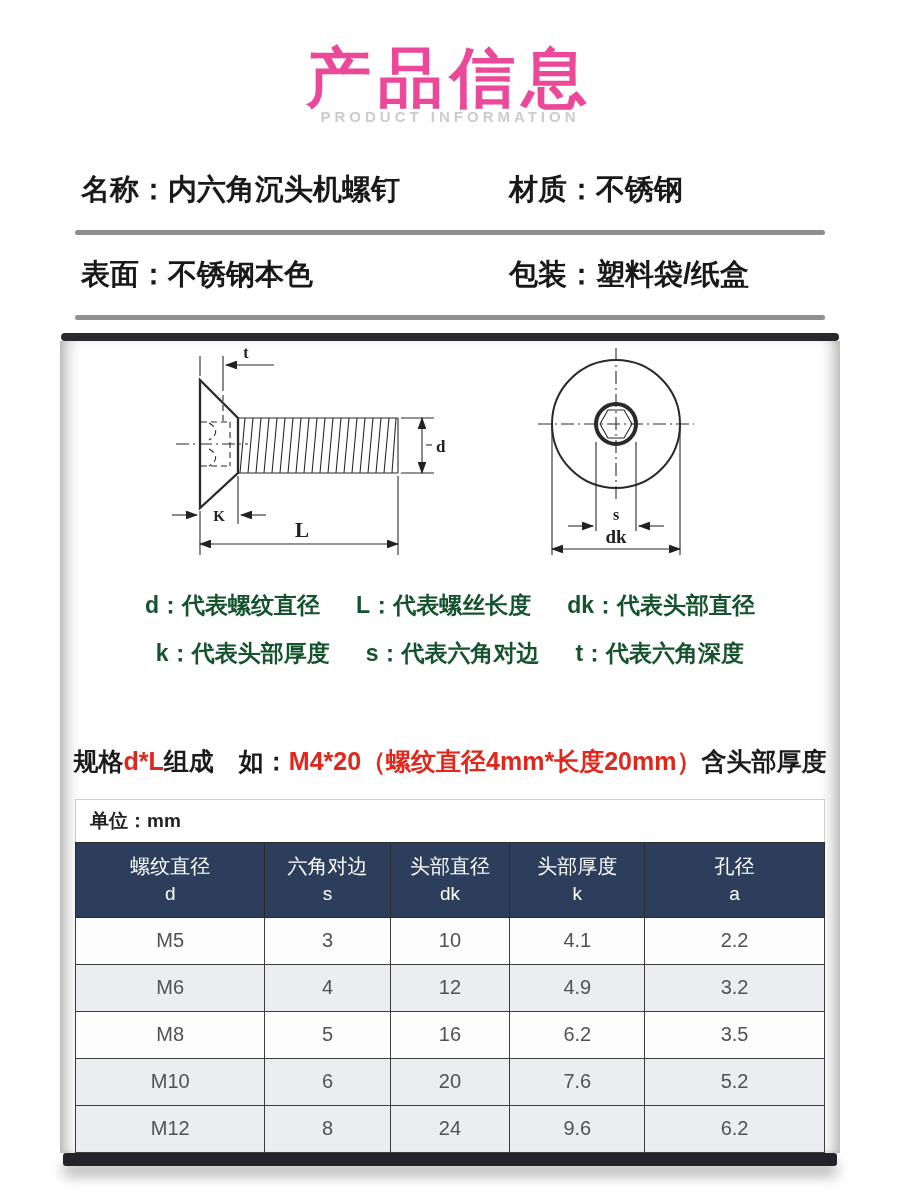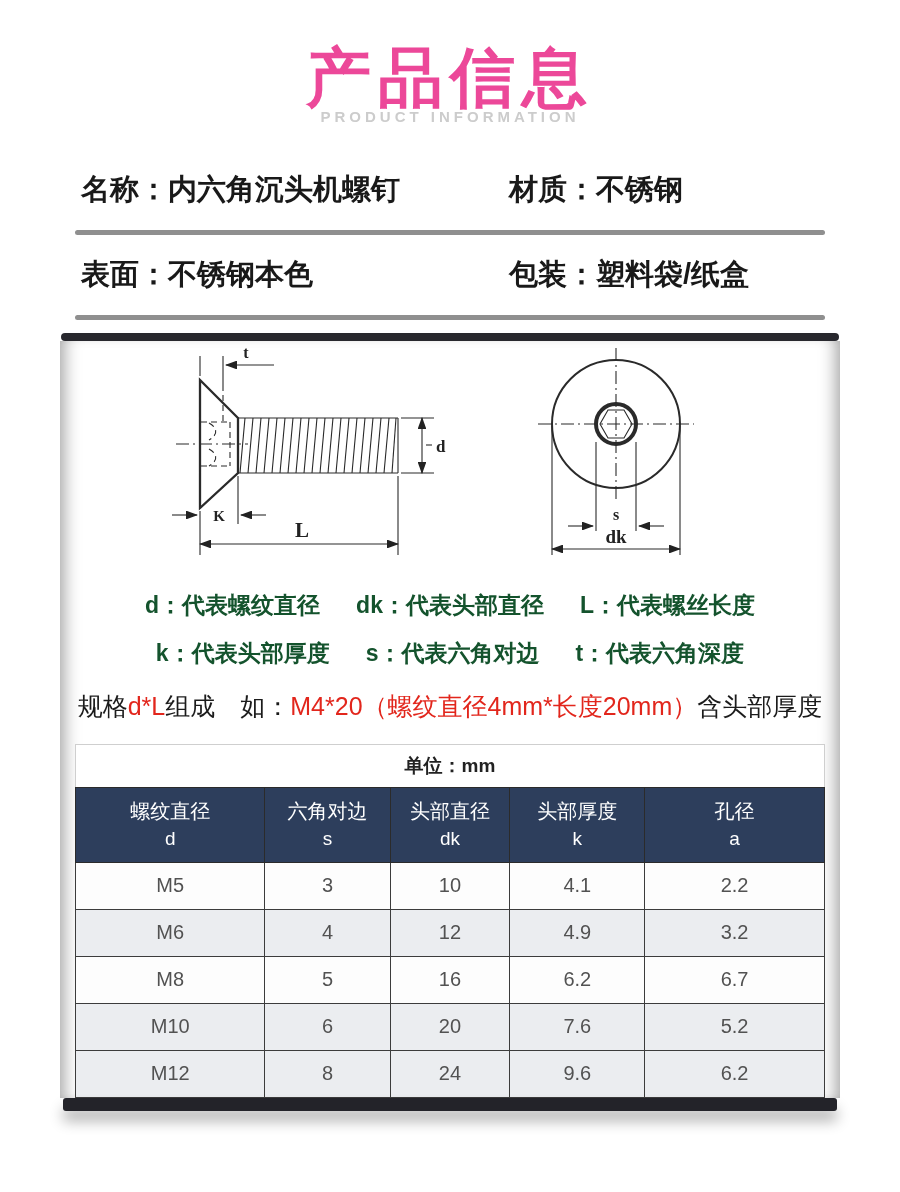--- a/index.html
+++ b/index.html
@@ -33,27 +33,27 @@
                inset -16px 0 18px -13px rgba(0,0,0,.40);
     padding:2px 0 0 0;
   }
   .drawing-wrap{width:780px;}
   
   .legend-row{display:flex;justify-content:center;gap:36px;font-size:23px;
     font-weight:700;color:#14532d;}
   .legend-row.first{margin-top:8px;}
   .legend-row.second{margin-top:17px;}
   
-  .spec{margin-top:21px;text-align:center;font-size:25px;font-weight:400;color:#1b1b1b;}
+  .spec{margin-top:76px;text-align:center;font-size:25px;font-weight:700;color:#1b1b1b;}
   .spec .red{color:#e2261c;}
   .notice{margin-top:29px;text-align:center;font-size:19px;font-weight:700;color:#e2261c;}
   
   .table-wrap{margin:21px 15px 0 15px;}
   .units{
-    text-align:center;font-size:19px;font-weight:700;color:#222222;
+    text-align:left;font-size:19px;font-weight:700;color:#222222;
     padding:8px 14px;border:1px solid #cfcfcf;border-bottom:none;background:#ffffff;
   }
   table.size{width:100%;border-collapse:collapse;table-layout:fixed;}
   table.size th{
     background:#2d3e5c;color:#ffffff;font-weight:400;
     padding:9px 0 10px 0;border:1.5px solid #2b2b2b;
   }
   table.size th .cn{display:block;font-size:20px;line-height:1.45;}
   table.size th .sym{display:block;font-size:19px;line-height:1.35;}
   table.size td{
@@ -191,22 +191,22 @@
             <line class="ln dim" x1="620" y1="83" x2="620" y2="212"></line>
             <line class="ln dim" x1="492" y1="206" x2="620" y2="206" marker-start="url(#arr)" marker-end="url(#arr)"></line>
             <text class="dimtext" x="556" y="200" font-size="19" text-anchor="middle">dk</text>
           </g>
         </svg>
       </div>
 
       <div>
         <div class="legend-row first">
           <span>d：代表螺纹直径</span>
+          <span>L：代表螺丝长度</span>
           <span>dk：代表头部直径</span>
-          <span>L：代表螺丝长度</span>
         </div>
         <div class="legend-row second">
           <span>k：代表头部厚度</span>
           <span>s：代表六角对边</span>
           <span>t：代表六角深度</span>
         </div>
       </div>
 
       <div class="spec">
         <span>规格</span><span class="red">d*L</span><span>组成　如：</span><span class="red">M4*20（螺纹直径4mm*长度20mm）</span><span>含头部厚度</span>
@@ -260,21 +260,21 @@
               <td>4</td>
               <td>12</td>
               <td>4.9</td>
               <td>3.2</td>
             </tr>
             <tr>
               <td>M8</td>
               <td>5</td>
               <td>16</td>
               <td>6.2</td>
-              <td>6.7</td>
+              <td>3.5</td>
             </tr>
             <tr class="row-gray">
               <td>M10</td>
               <td>6</td>
               <td>20</td>
               <td>7.6</td>
               <td>5.2</td>
             </tr>
             <tr class="row-gray">
               <td>M12</td>

